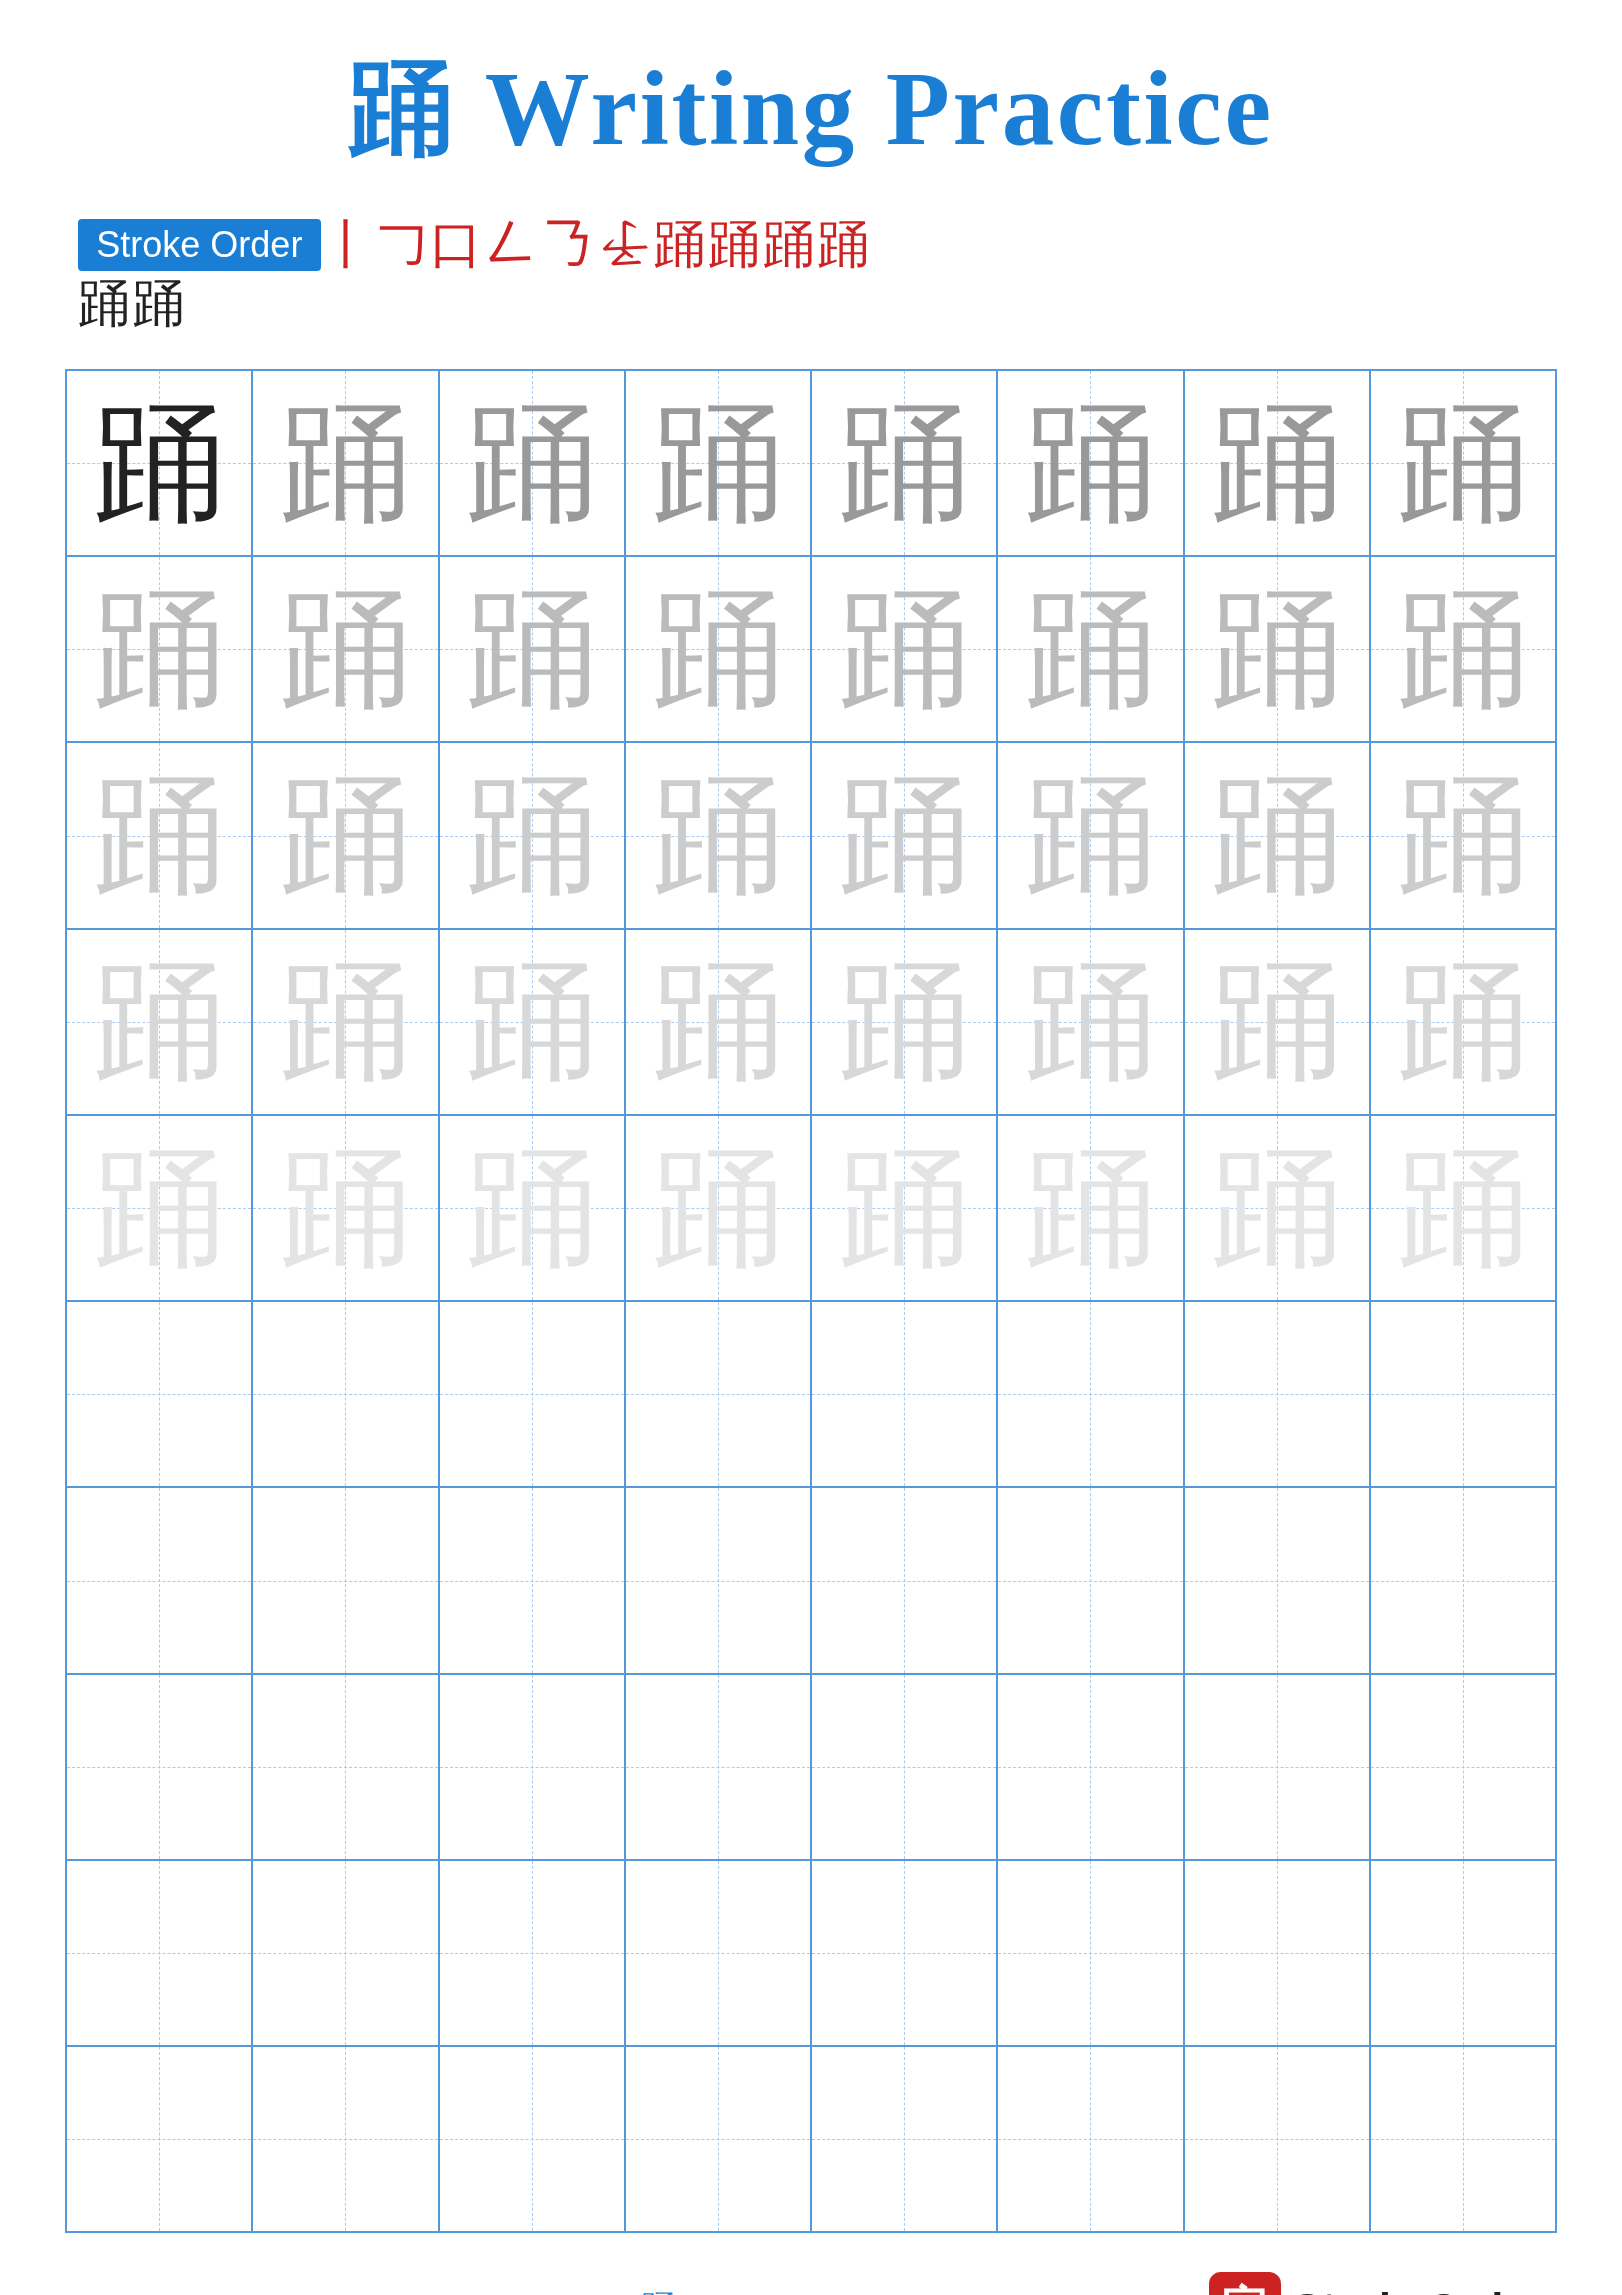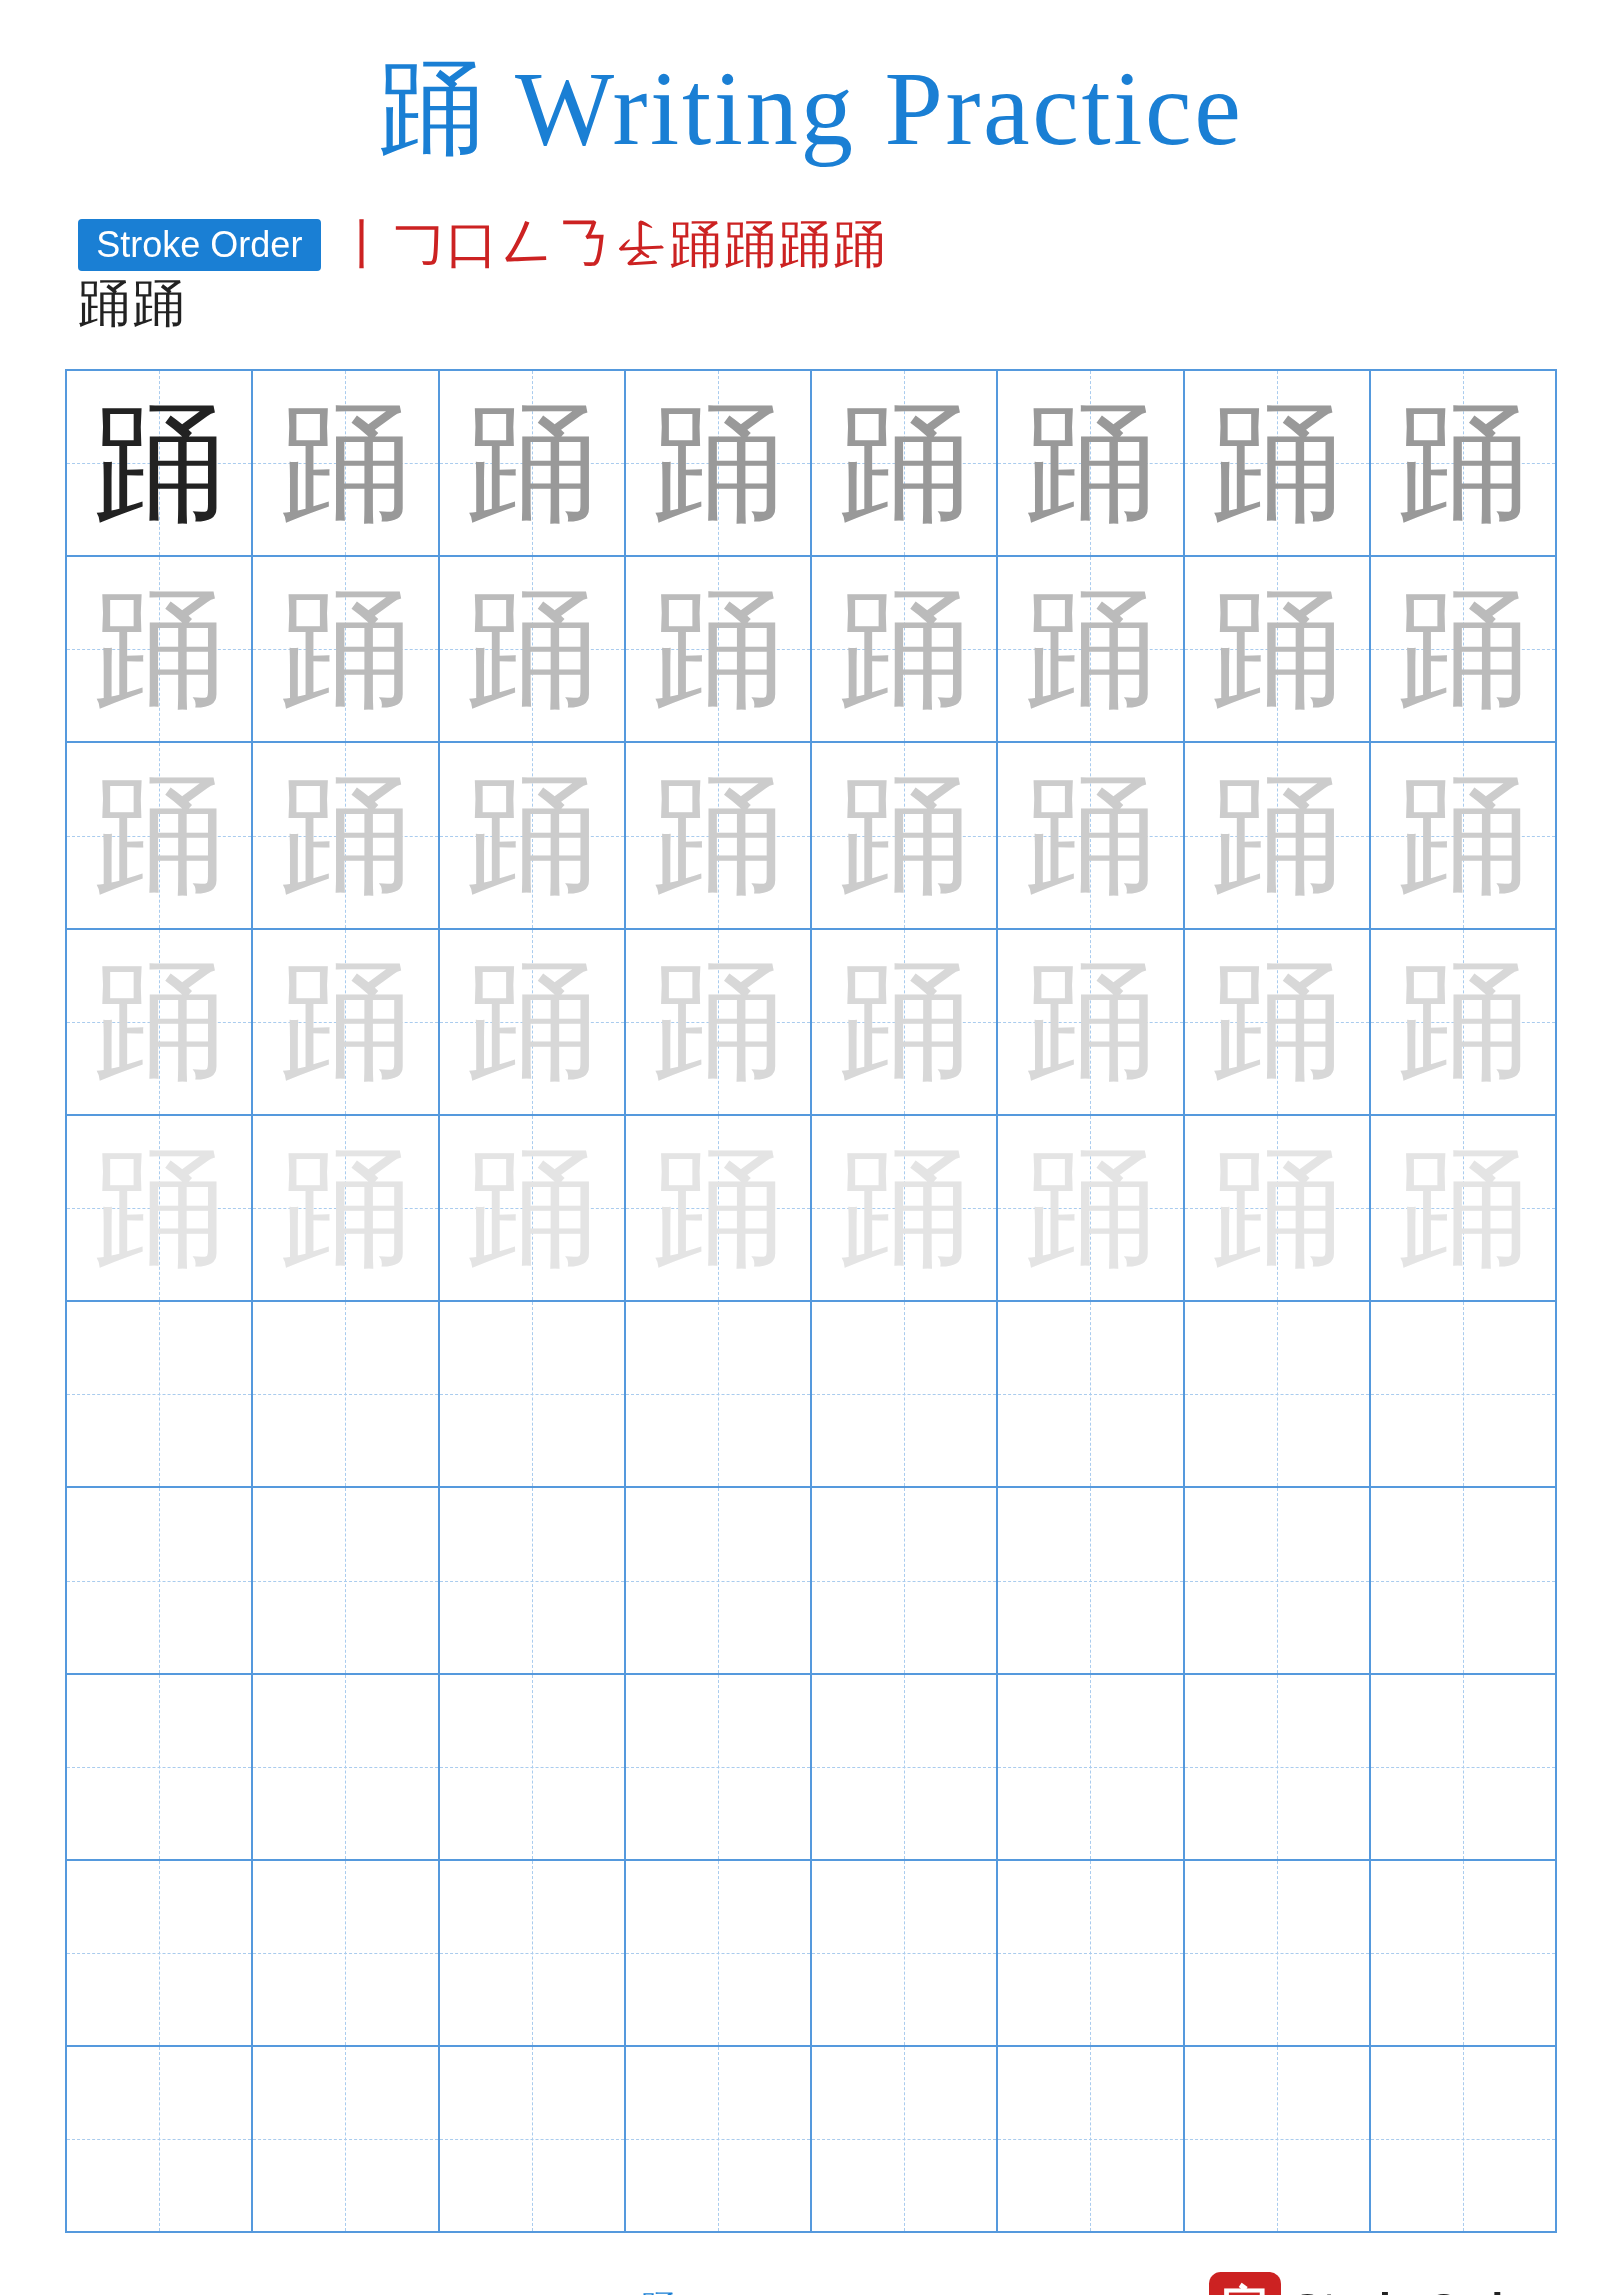--- a/index.html
+++ b/index.html
@@ -16,38 +16,38 @@
       min-height: 2295px;
       background: #fff;
       padding: 39px 65px;
       display: flex;
       flex-direction: column;
       align-items: center;
     }
 
     .title {
       font-size: 105px;
-      font-weight: normal;
+      font-weight: bold;
       color: #1a7fd4;
       margin-bottom: 39px;
       text-align: center;
       letter-spacing: 2.6px;
     }
 
     .stroke-order-section {
       width: 100%;
       margin-bottom: 39px;
       padding-left: 13px;
     }
 
     .stroke-order-row {
       display: flex;
       align-items: center;
       flex-wrap: wrap;
-      gap: 16px;
+      gap: 0;
       margin-bottom: 6.5px;
     }
 
     .stroke-order-label {
       background: #1a7fd4;
       color: #fff;
       font-size: 36px;
       padding: 5.2px 18.3px;
       border-radius: 3.9px;
       font-family: sans-serif;

